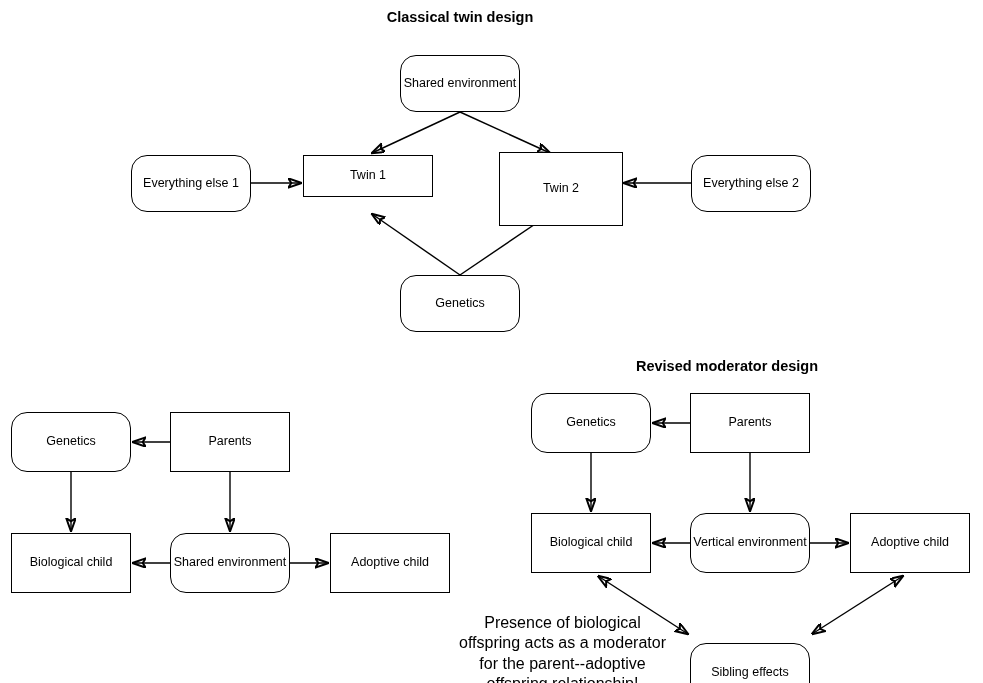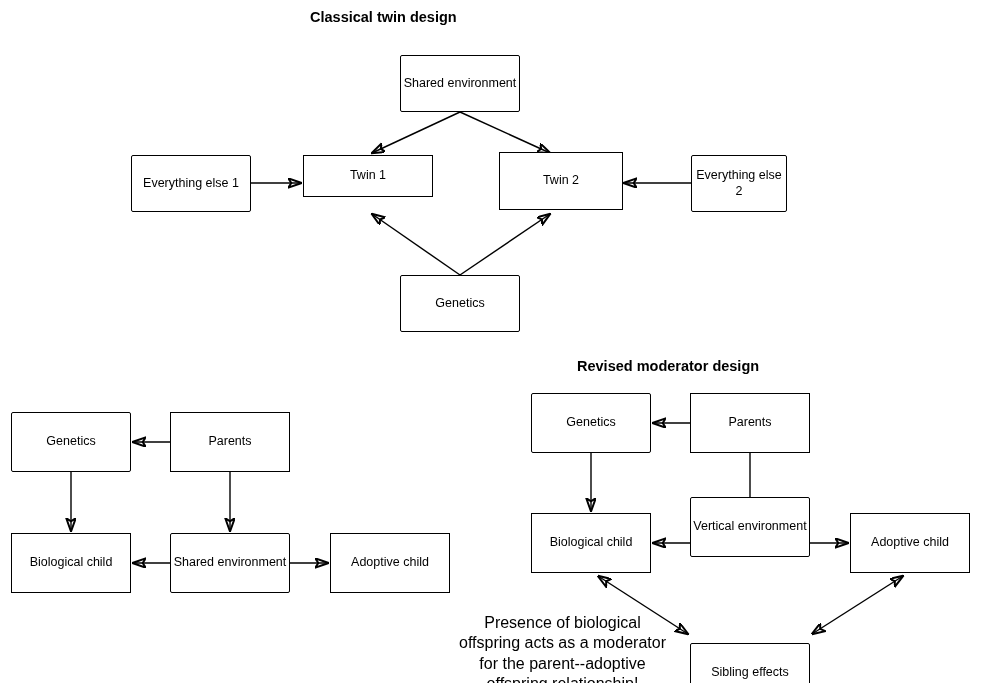--- a/index.html
+++ b/index.html
@@ -15,41 +15,41 @@
     position: relative;
     width: 983px;
     height: 683px;
     background: #ffffff;
     overflow: hidden;
   }
   .section-title {
     position: absolute;
     font-weight: bold;
     font-size: 14.5px;
-    text-align: left;
+    text-align: center;
     white-space: nowrap;
     color: #000000;
     letter-spacing: 0px;
   }
   .node {
     position: absolute;
     box-sizing: border-box;
     border: 1.4px solid #000000;
     background: #ffffff;
     display: flex;
     align-items: center;
     justify-content: center;
     text-align: center;
     font-size: 12.5px;
     line-height: 1.25;
     color: #000000;
     z-index: 3;
   }
   .node.round {
-    border-radius: 2px;
+    border-radius: 16px;
   }
   .node.sharp {
     border-radius: 0px;
   }
   .caption {
     position: absolute;
     font-size: 16px;
     line-height: 1.28;
     text-align: center;
     color: #000000;
@@ -150,25 +150,25 @@
   </div>
 
   <div class="node round" style="left:131px; top:155px; width:120px; height:57px;">
     <span>Everything else 1</span>
   </div>
 
   <div class="node sharp" style="left:303px; top:155px; width:130px; height:42px;">
     <span>Twin 1</span>
   </div>
 
-  <div class="node sharp" style="left:499px; top:152px; width:124px; height:58px;">
+  <div class="node sharp" style="left:499px; top:152px; width:124px; height:74px;">
     <span>Twin 2</span>
   </div>
 
-  <div class="node round" style="left:691px; top:155px; width:96px; height:57px;">
+  <div class="node round" style="left:691px; top:155px; width:120px; height:57px;">
     <span>Everything else 2</span>
   </div>
 
   <div class="node round" style="left:400px; top:275px; width:120px; height:57px;">
     <span>Genetics</span>
   </div>
 
 
   <div class="node round" style="left:11px; top:412px; width:120px; height:60px;">
     <span>Genetics</span>
@@ -197,21 +197,21 @@
   </div>
 
   <div class="node sharp" style="left:690px; top:393px; width:120px; height:60px;">
     <span>Parents</span>
   </div>
 
   <div class="node sharp" style="left:531px; top:513px; width:120px; height:60px;">
     <span>Biological child</span>
   </div>
 
-  <div class="node round" style="left:690px; top:497px; width:120px; height:60px;">
+  <div class="node round" style="left:690px; top:513px; width:120px; height:60px;">
     <span>Vertical environment</span>
   </div>
 
   <div class="node sharp" style="left:850px; top:513px; width:120px; height:60px;">
     <span>Adoptive child</span>
   </div>
 
   <div class="node round" style="left:690px; top:643px; width:120px; height:60px;">
     <span>Sibling effects</span>
   </div>

